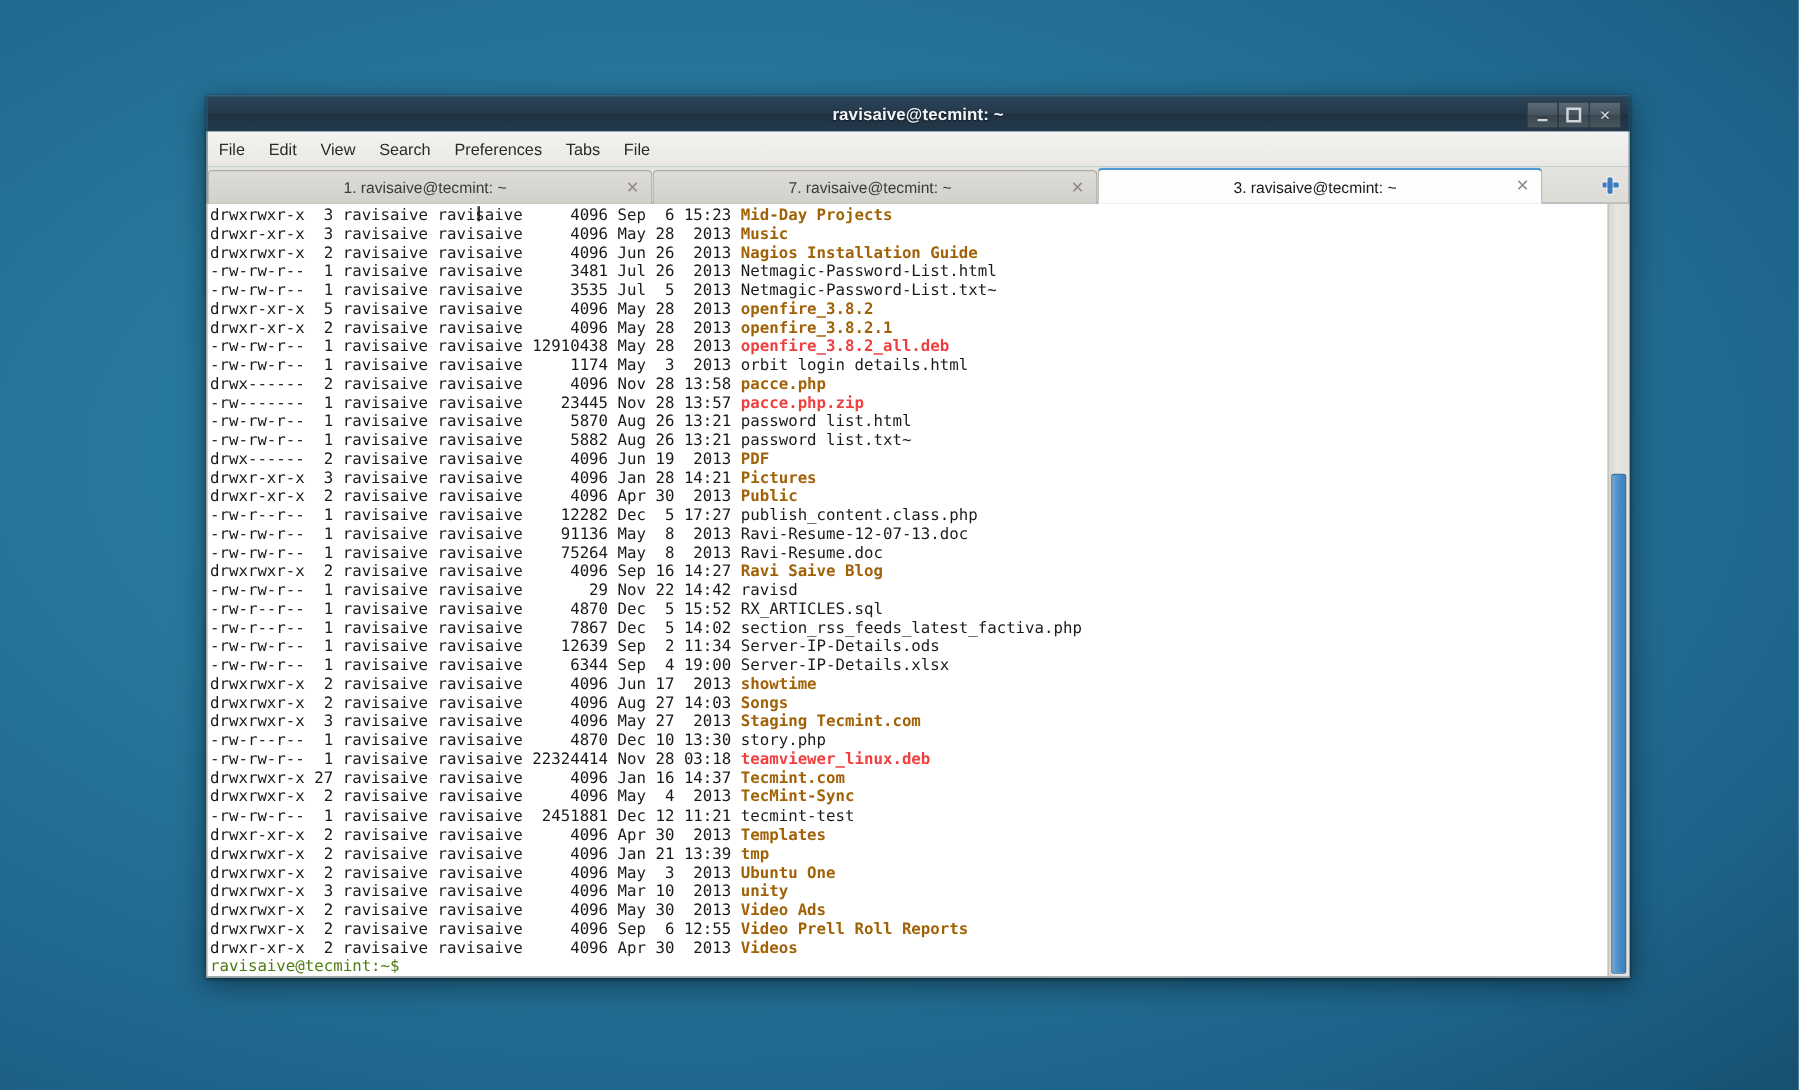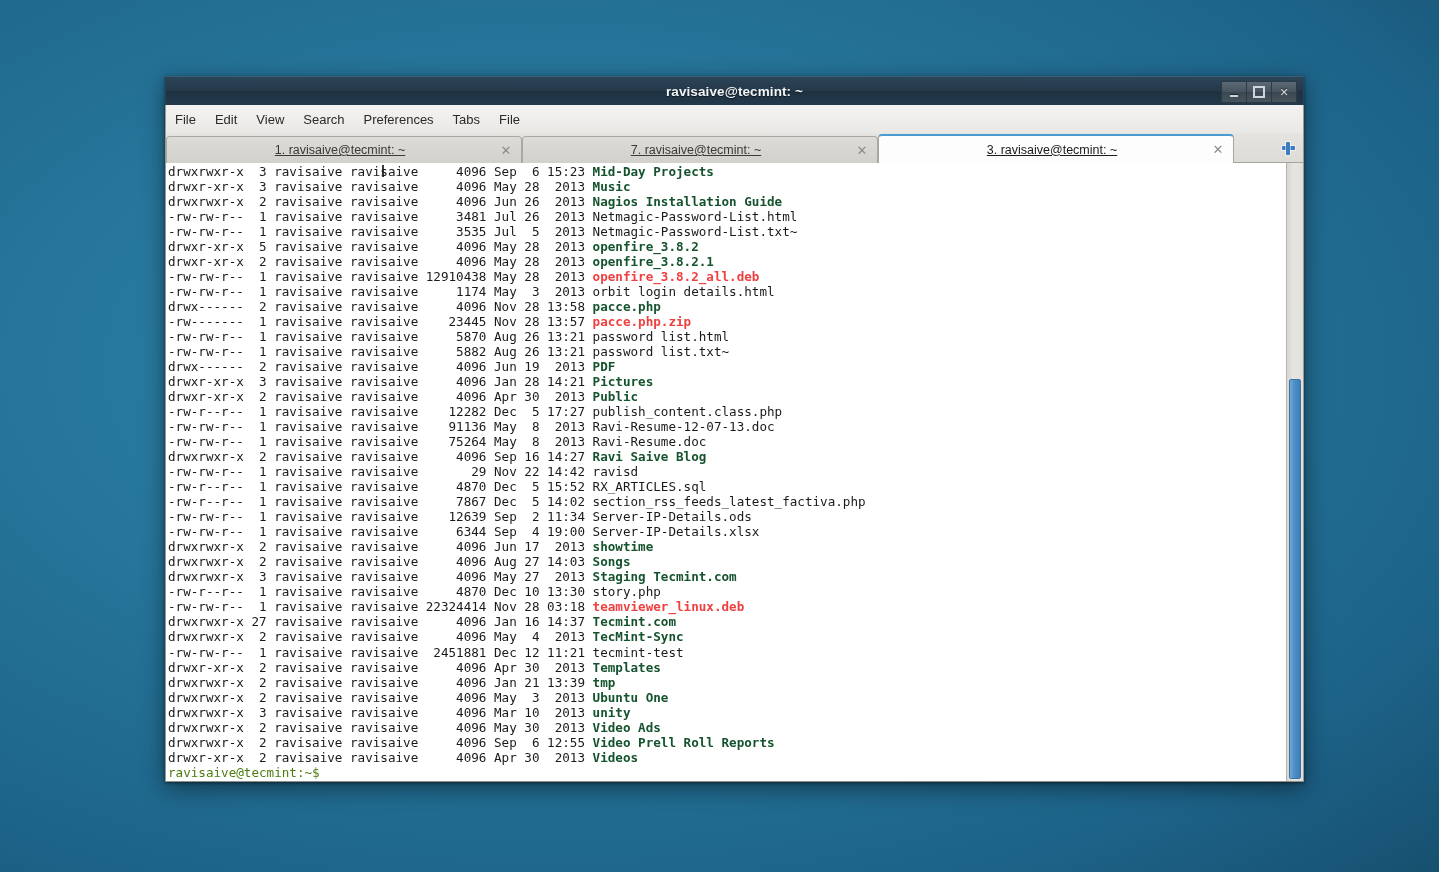--- a/index.html
+++ b/index.html
@@ -138,21 +138,20 @@
     border-top: 2px solid #4a9ad4;
     border-bottom: none;
     height: 29px;
     z-index: 3;
     color: #1a1a1a;
   }
   .tab-label {
     font-size: 12.5px;
     white-space: nowrap;
     padding: 0 26px 0 18px;
-    text-decoration: underline;
   }
   .tab-close {
     position: absolute;
     right: 8px;
     top: 50%;
     transform: translateY(-50%);
     width: 14px;
     height: 14px;
     display: flex;
     align-items: center;
@@ -204,21 +203,21 @@
     bottom: 0;
     padding: 1px 0 0 2px;
     overflow: hidden;
     font-family: "DejaVu Sans Mono", monospace;
     font-size: 12.6px;
     line-height: 15.02px;
     color: #1a1a1a;
     white-space: pre;
   }
   .term .row { white-space: pre; }
-  .dir   { color: #14532d; font-weight: bold; }
+  .dir   { color: #a16207; font-weight: bold; }
   .arch  { color: #f03f3f; font-weight: bold; }
   .plain { color: #1a1a1a; }
   .prompt { color: #4d7c0f; }
   .cursor-block {
     position: absolute;
     width: 7px;
     height: 13px;
     background: #1a1a1a;
     opacity: 0.85;
   }

